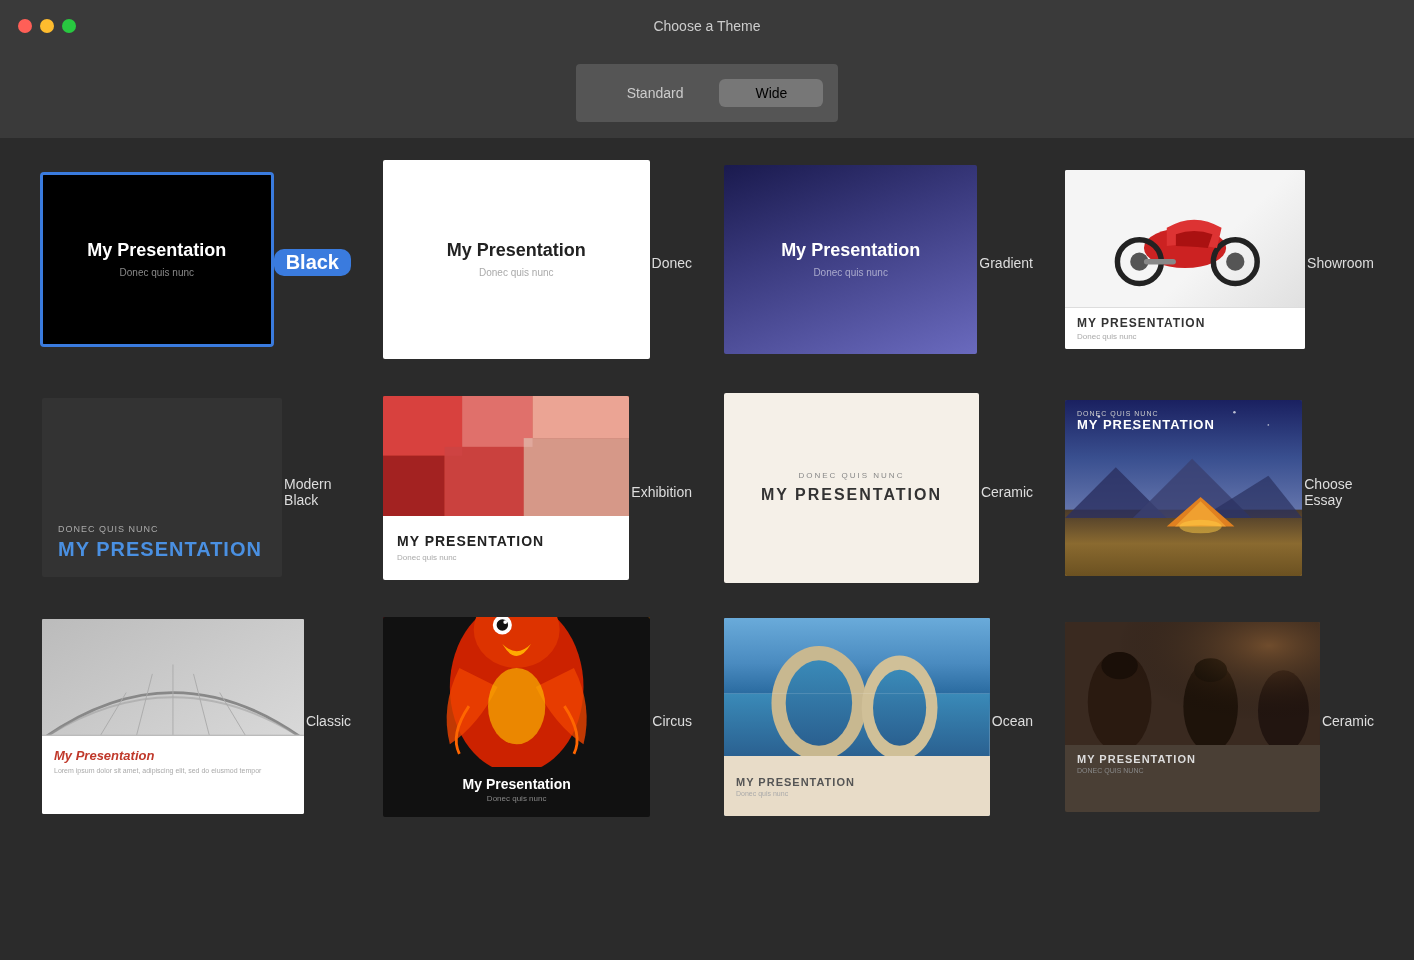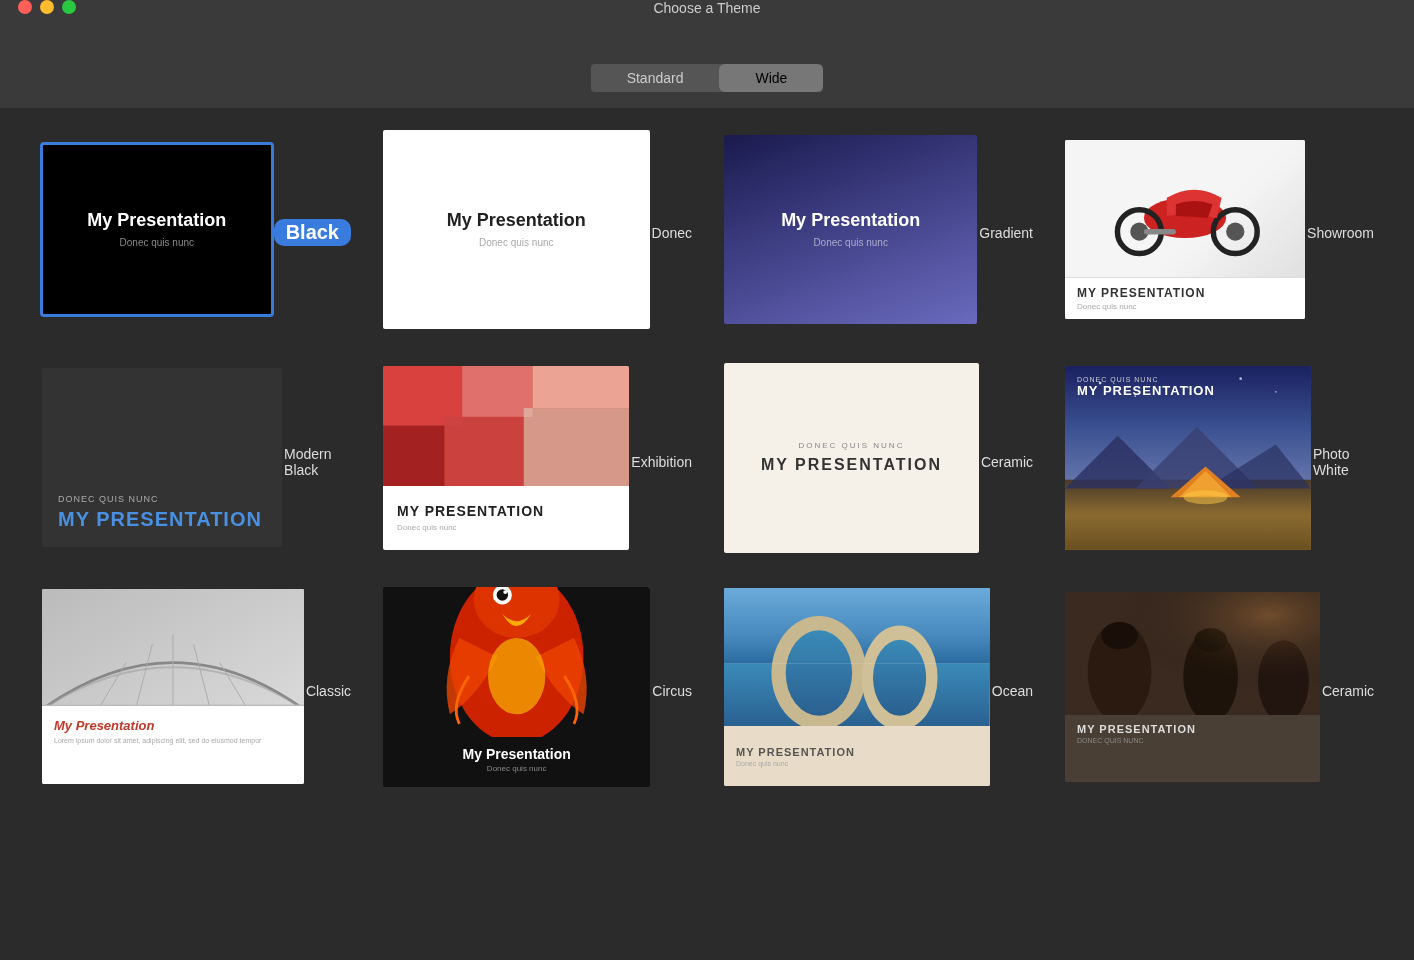--- a/index.html
+++ b/index.html
@@ -9,21 +9,21 @@
       height: 960px;
       background: #2b2b2b;
       font-family: -apple-system, BlinkMacSystemFont, 'Helvetica Neue', Arial, sans-serif;
       color: #fff;
       overflow: hidden;
     }
 
     
     .titlebar {
       display: flex;
-      align-items: flex-start;
+      align-items: center;
       justify-content: center;
       height: 52px;
       background: #3a3a3a;
       position: relative;
     }
 
     .traffic-lights {
       position: absolute;
       left: 18px;
       display: flex;
@@ -51,21 +51,21 @@
       display: flex;
       justify-content: center;
       padding: 12px 0 16px;
       background: #3a3a3a;
     }
 
     .tab-group {
       display: flex;
       background: #555;
       border-radius: 4px;
-      padding: 0;
+      padding: 15px;
     }
 
     .tab-btn {
       padding: 6px 36px;
       border-radius: 6px;
       font-size: 14px;
       color: #ccc;
       cursor: pointer;
       user-select: none;
       font-weight: 500;
@@ -642,21 +642,21 @@
               <circle cx="240" cy="30" r="1" fill="#fff" opacity="0.6"></circle>
               <circle cx="140" cy="25" r="1" fill="#fff" opacity="0.5"></circle>
             </svg>
           </div>
           <div class="photo-essay-text">
             <div class="small-label">DONEC QUIS NUNC</div>
             <div class="title">MY PRESENTATION</div>
           </div>
         </div>
       </div>
-      <div class="theme-label">Photo White</div>
+      <div class="theme-label">Choose Essay</div>
     </div>
 
     <div class="theme-item">
       <div class="theme-thumbnail">
         <div class="theme-classic">
           <div class="classic-img">
             <svg width="100%" height="100%" viewBox="0 0 280 168" preserveAspectRatio="xMidYMid slice">
               <rect width="280" height="168" fill="#c8c8c8"></rect>
               <rect width="280" height="168" fill="url(#bridgeGrad)" opacity="0.5"></rect>
               <defs>

